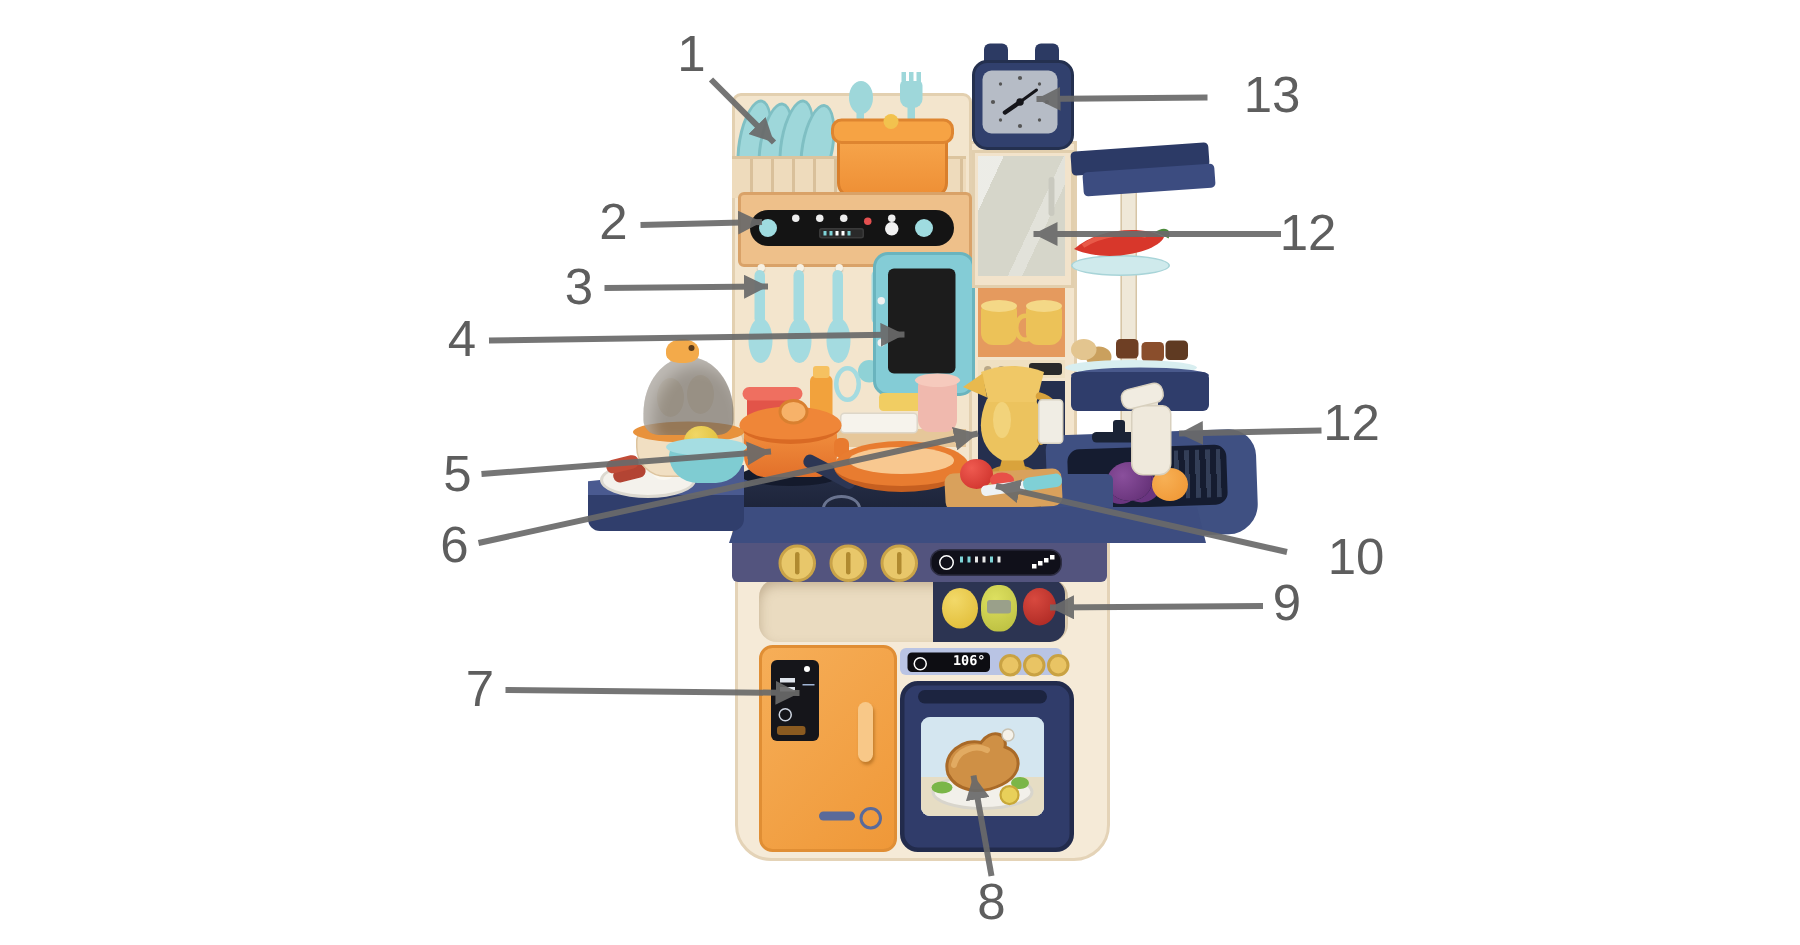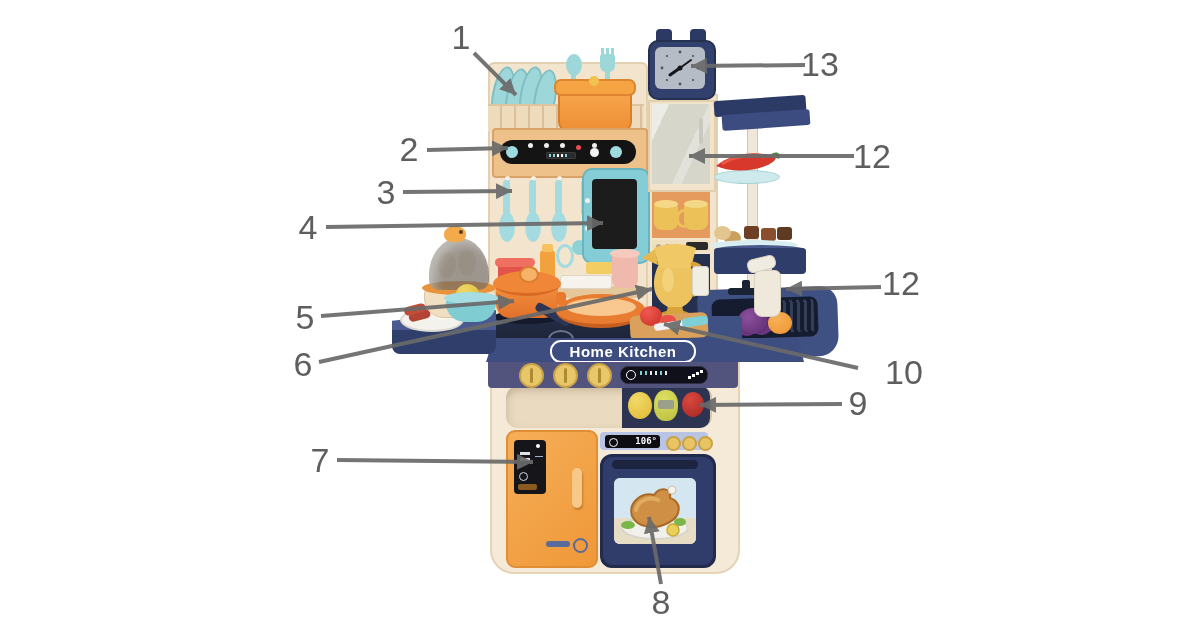--- a/index.html
+++ b/index.html
@@ -348,23 +348,20 @@
 
   <div class="a body-low"></div>
   <div class="a recess-l"></div>
   <div class="a recess-dark"></div>
   <div class="a fruit-lemon"></div>
   <div class="a fruit-pear"></div>
   <div class="a fruit-band"></div>
   <div class="a fruit-apple"></div>
 
   <div class="a name-band"></div>
-  <div class="a name-plate">
-    <span>Home Kitchen</span>
-  </div>
   <div class="a knob-band"></div>
   <div class="a knob" style="left:519px;top:363px;"></div>
   <div class="a knob" style="left:553px;top:363px;"></div>
   <div class="a knob" style="left:587px;top:363px;"></div>
   <div class="a kn-disp"></div>
   <div class="a kn-clock"></div>
   <div class="a kn-ticks"></div>
   <div class="a kn-bars"></div>
 
   <div class="a fridge"></div>
@@ -444,15 +441,15 @@
   <div class="callout" style="left:386px;top:192px;">3</div>
   <div class="callout" style="left:308px;top:227px;">4</div>
   <div class="callout" style="left:305px;top:317px;">5</div>
   <div class="callout" style="left:303px;top:364px;">6</div>
   <div class="callout" style="left:320px;top:460px;">7</div>
   <div class="callout" style="left:661px;top:602px;">8</div>
   <div class="callout" style="left:858px;top:403px;">9</div>
   <div class="callout" style="left:904px;top:372px;">10</div>
   <div class="callout" style="left:901px;top:283px;">12</div>
   <div class="callout" style="left:872px;top:156px;">12</div>
-  <div class="callout" style="left:820px;top:64px;">13</div>
+  <div class="callout" style="left:848px;top:64px;">13</div>
 
 </div>
 
 </body></html>

